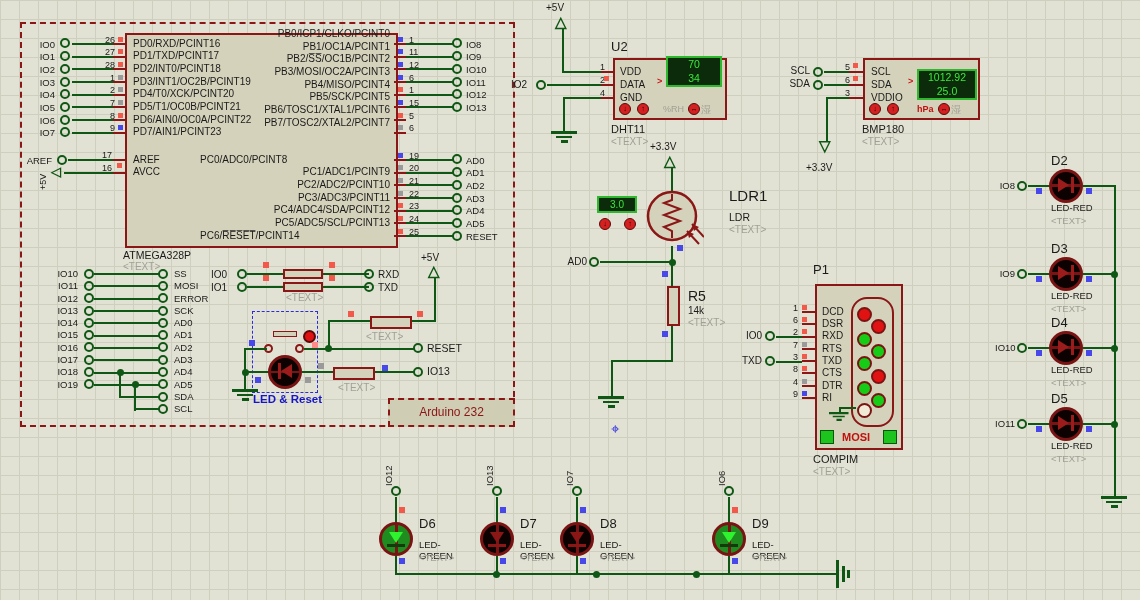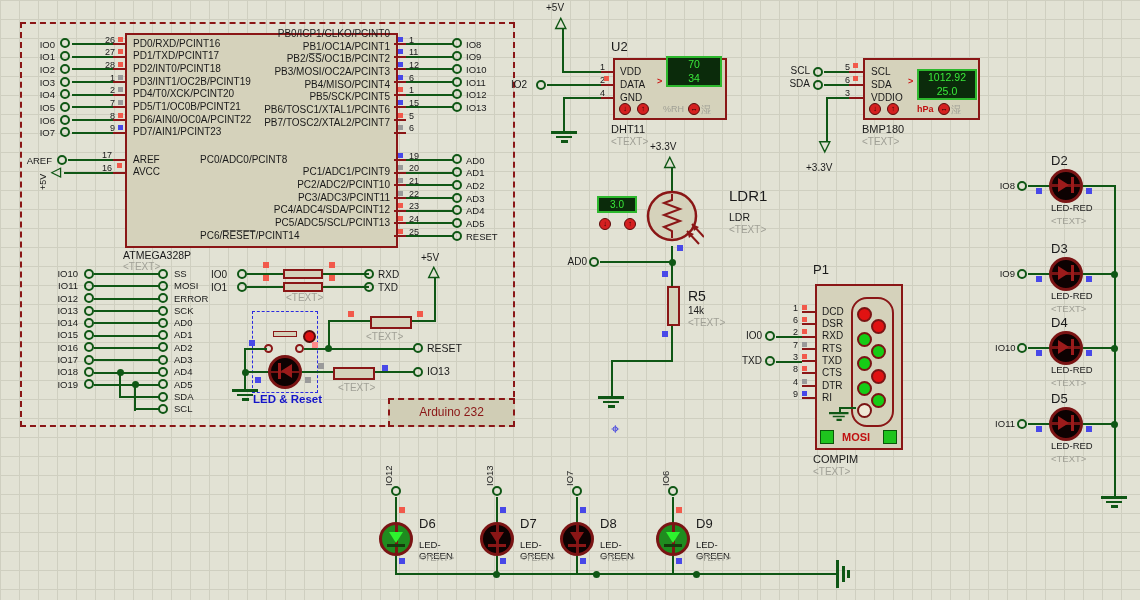--- a/index.html
+++ b/index.html
@@ -95,21 +95,21 @@
   .rled .lead{left:0;top:12px;width:28px;height:2.5px;background:#7a1414}
   .rled .tri{left:6px;top:6px;width:0;height:0;border-top:7px solid transparent;border-bottom:7px solid transparent;border-left:11px solid #9c1b1b}
   .rled .bar{left:19px;top:5px;width:2.5px;height:16px;background:#9c1b1b}
   .rled .w2{position:absolute;left:88px;top:30px;width:33px;height:2px;background:#0f5715}
   .rled .ref{position:absolute;left:56px;top:-2px;font-size:13px}
   .rled .part{position:absolute;left:56px;top:47px;font-size:9.5px}
   .rled .ph{position:absolute;left:56px;top:60px;font-size:9.5px}
   .rled .sl{left:41px;top:33px}.rled .sr{left:91px;top:33px}
   
   .gled{position:absolute;top:450px;width:100px;height:132px}
-  .gled:nth-child(1){left:347px}.gled:nth-child(2){left:448px}.gled:nth-child(3){left:528px}.gled:nth-child(4){left:624px}
+  .gled:nth-child(1){left:347px}.gled:nth-child(2){left:448px}.gled:nth-child(3){left:528px}.gled:nth-child(4){left:680px}
   .gled .vlbl{position:absolute;left:36px;top:2px;height:34px;writing-mode:vertical-rl;transform:rotate(180deg);font-size:9.5px;color:#222}
   .gled .tcirc{left:44px;top:36px}
   .gled .w1{position:absolute;left:48px;top:47px;width:2px;height:26px;background:#0f5715}
   .gled .led{left:32px;top:72px}
   .gled .lead{left:13px;top:0;width:2.5px;height:28px;background:#7a1414}
   .gled .tri{left:7px;top:7px;width:0;height:0;border-left:7px solid transparent;border-right:7px solid transparent;border-top:11px solid #8a1616}
   .gled .bar{left:5px;top:19px;width:18px;height:2.5px;background:#8a1616}
   .gled.lit .led{background:#1f8c1f}
   .gled.lit .tri{border-top-color:#2ef32e}
   .gled.lit .bar{background:#143a0c}

